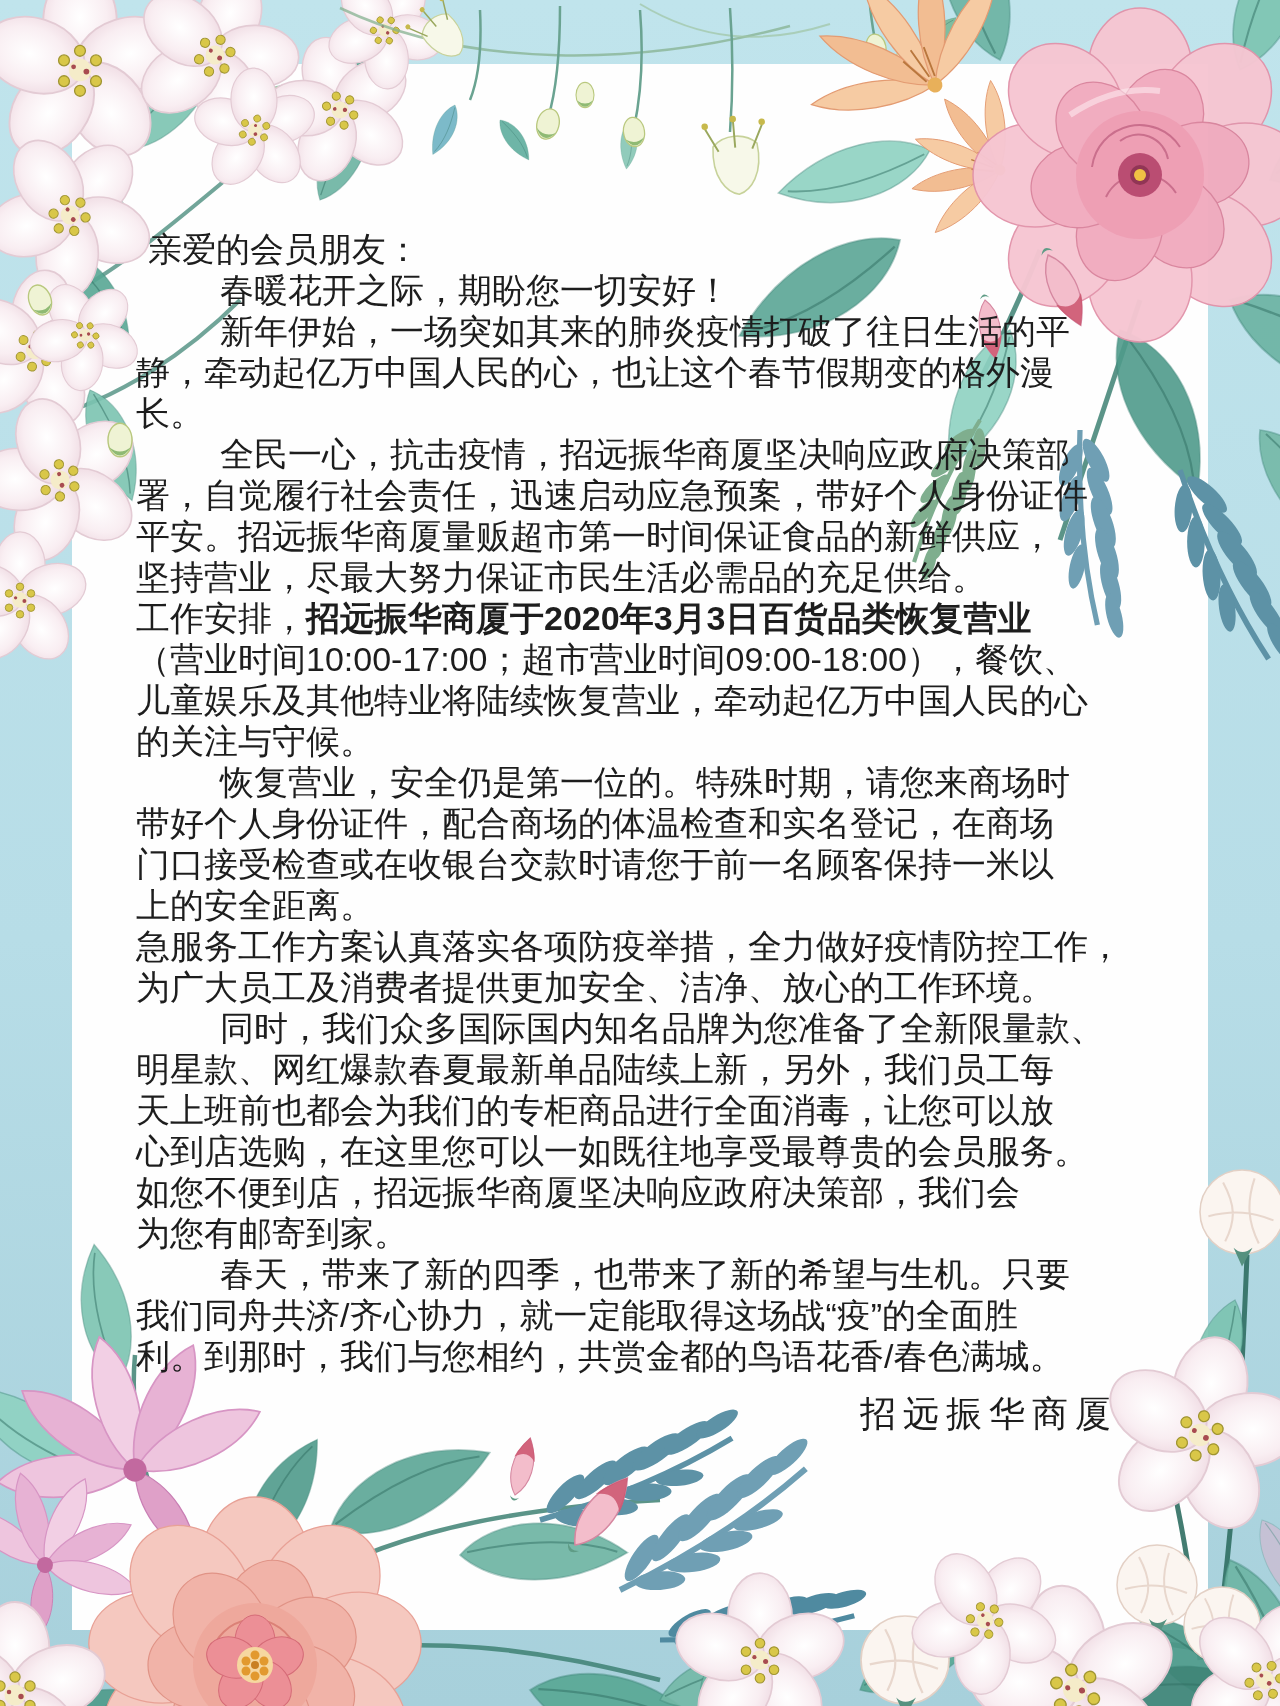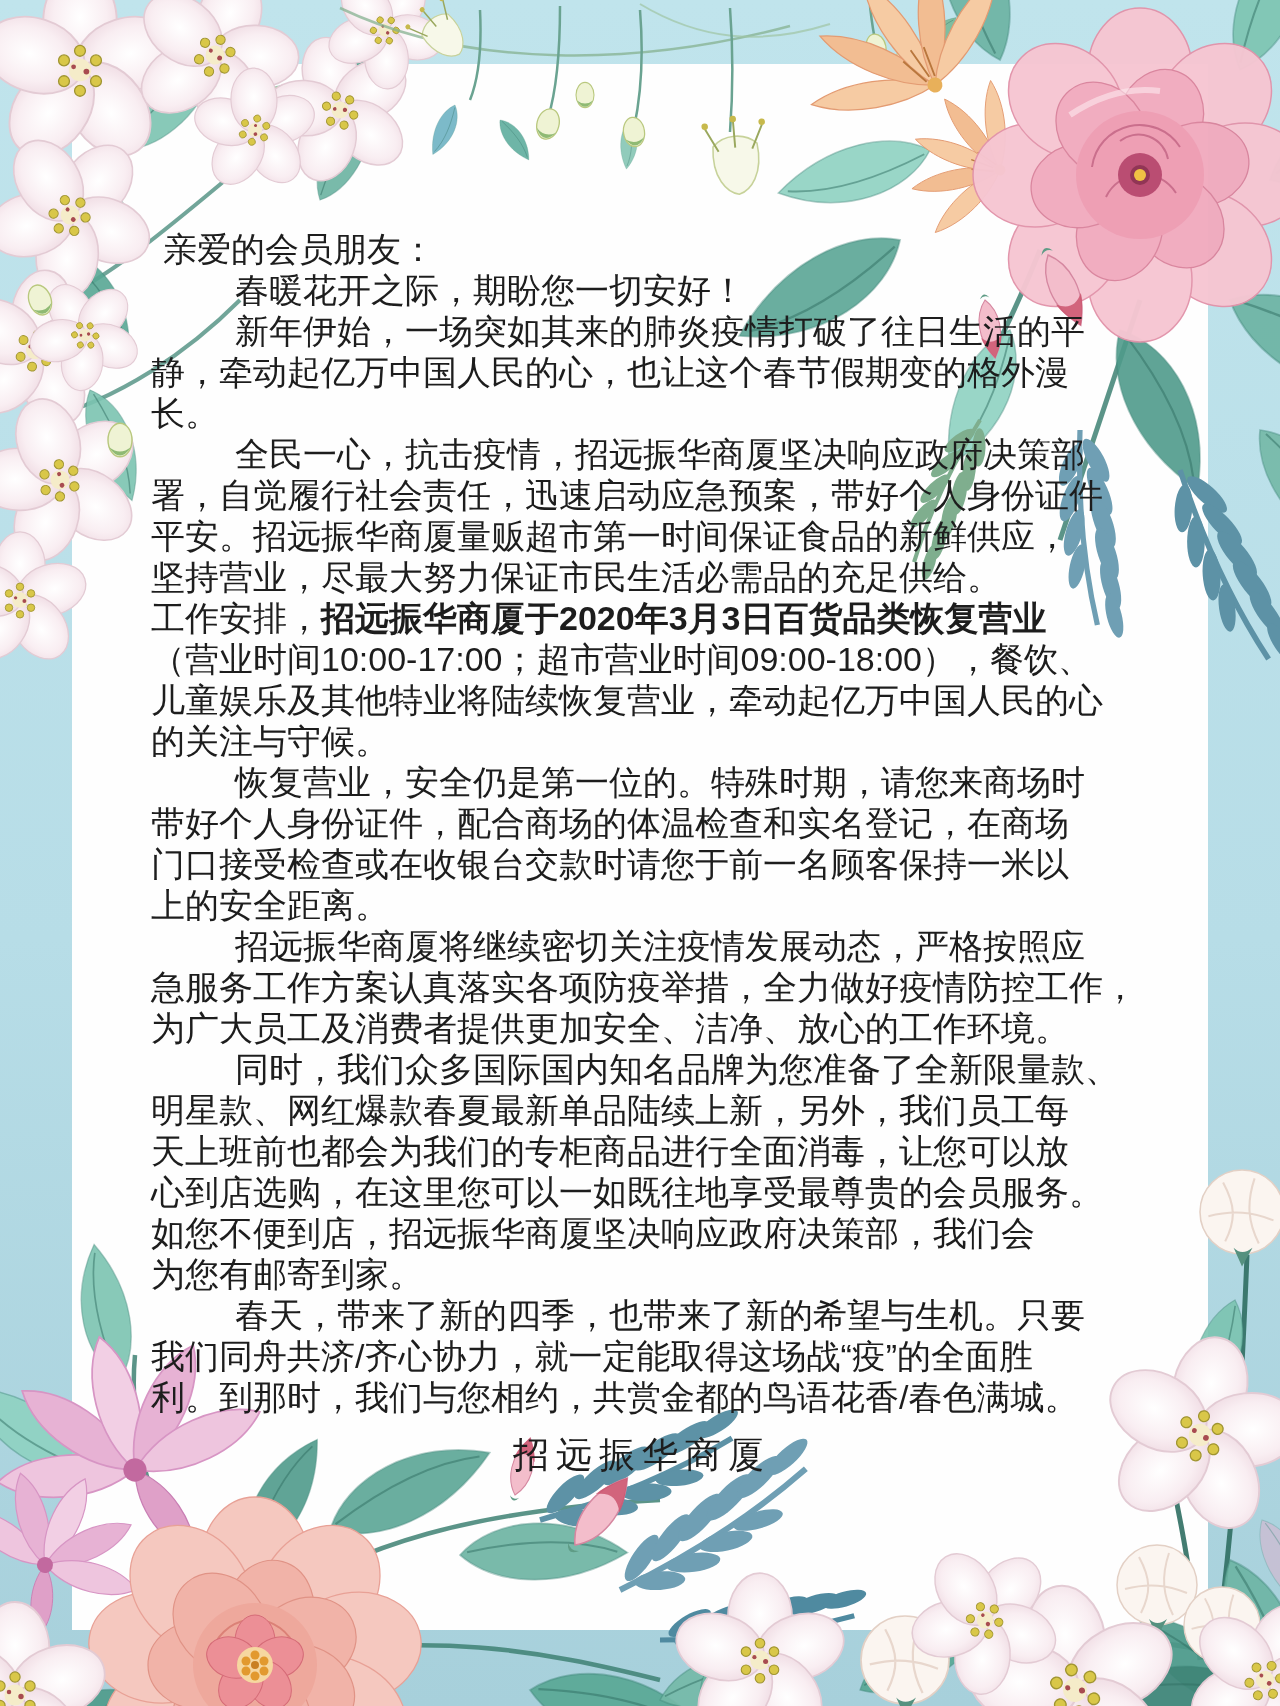--- a/index.html
+++ b/index.html
@@ -7,29 +7,29 @@
     width:1280px;height:1706px;position:relative;overflow:hidden;
     background:linear-gradient(180deg,var(--bg-top,#c0e4ec) 0%,var(--bg-mid,#b7dde7) 55%,var(--bg-bottom,#a7d0db) 100%);
     font-family:"Liberation Sans","DejaVu Sans",sans-serif;
   }
   .panel{
     position:absolute;left:72px;top:64px;width:1136px;height:1566px;
     background:var(--panel,#fefefe);
   }
   .decor{position:absolute;left:0;top:0;width:1280px;height:1706px;}
   .letter{
-    position:absolute;left:151px;top:229px;width:1000px;
+    position:absolute;left:136px;top:229px;width:1000px;
     color:var(--ink,#1d1d1d);font-size:34px;line-height:41px;z-index:5;
   }
   .line{height:41px;white-space:nowrap;}
   .line.ind-small{padding-left:12px;}
   .line.ind-para{padding-left:84px;}
   .b{font-weight:700;}
   .signature{
-    margin-top:16px;height:41px;text-align:center;padding-right:18px;
+    margin-top:16px;height:41px;text-align:right;padding-right:18px;
     font-size:36px;letter-spacing:7px;white-space:nowrap;
   }
 </style>
 </head>
 <body>
 
 <div class="panel"></div>
 
 <svg class="decor" viewBox="0 0 1280 1706" width="1280" height="1706" aria-hidden="true">
   <defs>
@@ -320,21 +320,20 @@
       <div class="line"><span>平安。招远振华商厦量贩超市第一时间保证食品的新鲜供应，</span></div>
       <div class="line"><span>坚持营业，尽最大努力保证市民生活必需品的充足供给。</span></div>
       <div class="line"><span>工作安排，</span><span class="b">招远振华商厦于2020年3月3日百货品类恢复营业</span></div>
       <div class="line"><span>（营业时间10:00-17:00；超市营业时间09:00-18:00），餐饮、</span></div>
       <div class="line"><span>儿童娱乐及其他特业将陆续恢复营业，牵动起亿万中国人民的心</span></div>
       <div class="line"><span>的关注与守候。</span></div>
       <div class="line ind-para"><span>恢复营业，安全仍是第一位的。特殊时期，请您来商场时</span></div>
       <div class="line"><span>带好个人身份证件，配合商场的体温检查和实名登记，在商场</span></div>
       <div class="line"><span>门口接受检查或在收银台交款时请您于前一名顾客保持一米以</span></div>
       <div class="line"><span>上的安全距离。</span></div>
-      <div class="line ind-para"><span>招远振华商厦将继续密切关注疫情发展动态，严格按照应</span></div>
       <div class="line"><span>急服务工作方案认真落实各项防疫举措，全力做好疫情防控工作，</span></div>
       <div class="line"><span>为广大员工及消费者提供更加安全、洁净、放心的工作环境。</span></div>
       <div class="line ind-para"><span>同时，我们众多国际国内知名品牌为您准备了全新限量款、</span></div>
       <div class="line"><span>明星款、网红爆款春夏最新单品陆续上新，另外，我们员工每</span></div>
       <div class="line"><span>天上班前也都会为我们的专柜商品进行全面消毒，让您可以放</span></div>
       <div class="line"><span>心到店选购，在这里您可以一如既往地享受最尊贵的会员服务。</span></div>
       <div class="line"><span>如您不便到店，招远振华商厦坚决响应政府决策部，我们会</span></div>
       <div class="line"><span>为您有邮寄到家。</span></div>
       <div class="line ind-para"><span>春天，带来了新的四季，也带来了新的希望与生机。只要</span></div>
       <div class="line"><span>我们同舟共济/齐心协力，就一定能取得这场战“疫”的全面胜</span></div>

